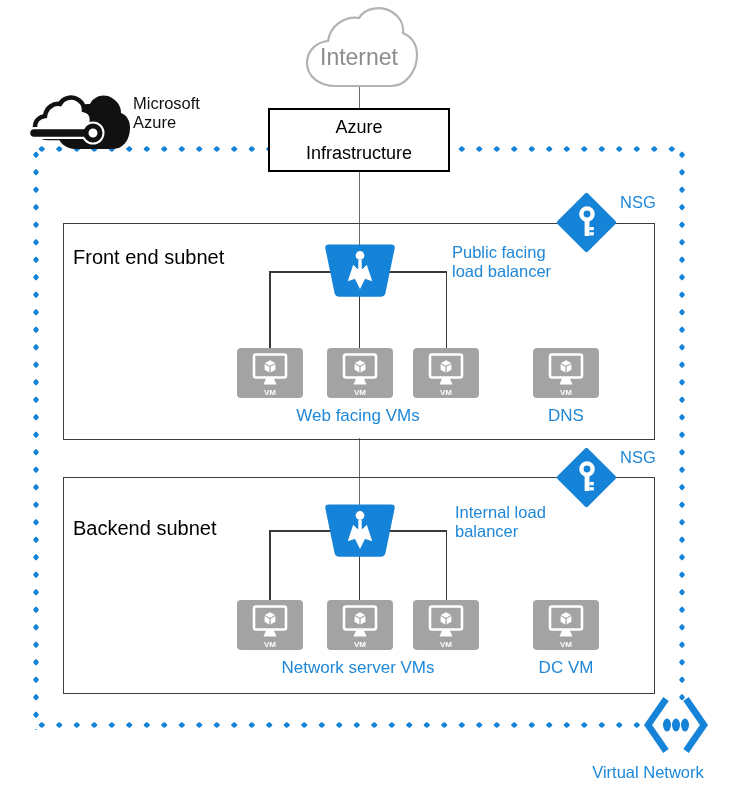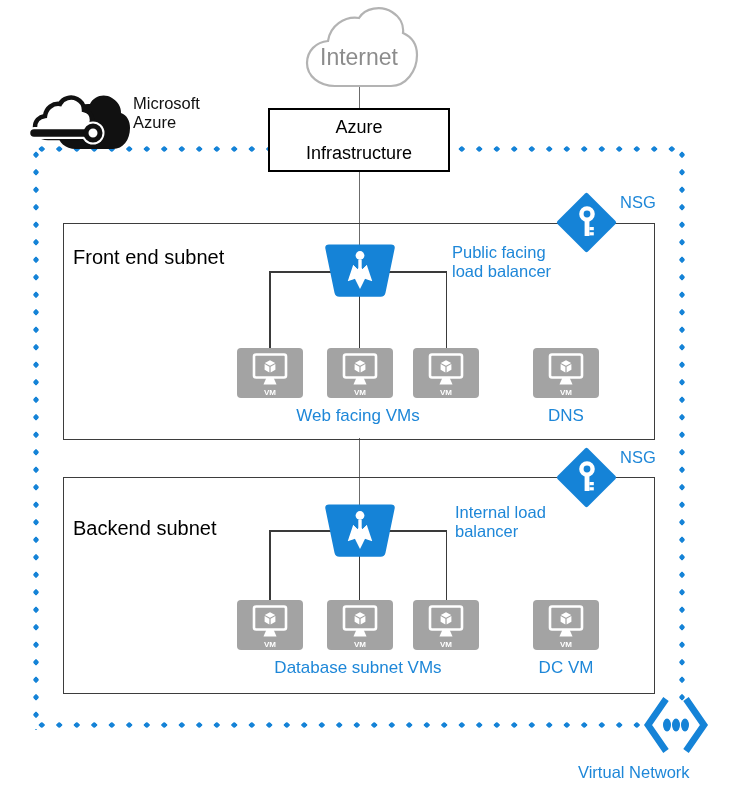--- a/index.html
+++ b/index.html
@@ -30,21 +30,21 @@
   .vm{position:absolute;width:66px;height:50px;background:#a3a3a3;border-radius:4px;z-index:3;}
   .blue-label{position:absolute;color:#1e87d8;font-size:17px;z-index:3;}
   .blue-label.center{text-align:center;}
   .lb-label{position:absolute;color:#1e87d8;font-size:16.5px;line-height:19px;z-index:3;}
   .nsg-diamond{position:absolute;width:43px;height:43px;background:#1583d7;border-radius:2px;
     transform:rotate(45deg);z-index:3;}
   .nsg-label{position:absolute;color:#1e87d8;font-size:16.5px;z-index:3;}
   .brand-text{position:absolute;left:133px;top:94px;font-size:16.5px;line-height:19px;color:#111;z-index:4;}
   .internet-label{position:absolute;left:299px;top:44px;width:120px;text-align:center;
     font-size:23px;color:#8c8c8c;z-index:4;}
-  .vnet-label{position:absolute;left:578px;top:763px;width:140px;text-align:left;
+  .vnet-label{position:absolute;left:578px;top:763px;width:140px;text-align:center;
     color:#1e87d8;font-size:16.5px;z-index:3;}
   svg{display:block;}
 </style>
 </head>
 <body>
 
 <div id="canvas">
 
   <svg width="0" height="0" class="abs">
     <defs>
@@ -218,21 +218,21 @@
   <div class="vm" style="left:533px;top:600px;">
     <svg width="66" height="50" viewBox="0 0 66 50">
       <rect x="17" y="6.5" width="32" height="23" rx="2" fill="none" stroke="#fff" stroke-width="2.6"></rect>
       <path d="M33 12.2 L38.2 15 L33 17.8 L27.8 15 Z" fill="#fff"></path>
       <path d="M27.6 16 L32.4 18.8 L32.4 24.6 L27.6 21.8 Z" fill="#fff"></path>
       <path d="M38.4 16 L33.6 18.8 L33.6 24.6 L38.4 21.8 Z" fill="#fff"></path>
       <path d="M29.5 29.5 L36.5 29.5 L39.5 36.5 L26.5 36.5 Z" fill="#fff"></path>
       <text x="33" y="46.5" font-size="8" font-weight="bold" fill="#fff" text-anchor="middle">VM</text>
     </svg>
   </div>
-  <div class="blue-label center" style="left:227px;top:658px;width:262px;">Database subnet VMs</div>
+  <div class="blue-label center" style="left:227px;top:658px;width:262px;">Network server VMs</div>
   <div class="blue-label center" style="left:533px;top:658px;width:66px;">DC VM</div>
 
   <svg class="abs" style="left:641px;top:694px;z-index:3;" width="70" height="62" viewBox="0 0 70 62">
     <path d="M 25 5 L 7 31 L 25 57" fill="none" stroke="#1583d7" stroke-width="6.6"></path>
     <path d="M 45 5 L 63 31 L 45 57" fill="none" stroke="#1583d7" stroke-width="6.6"></path>
     <ellipse cx="26" cy="31" rx="4" ry="6.4" fill="#1583d7"></ellipse>
     <ellipse cx="35" cy="31" rx="4" ry="6.4" fill="#1583d7"></ellipse>
     <ellipse cx="44" cy="31" rx="4" ry="6.4" fill="#1583d7"></ellipse>
   </svg>
   <div class="vnet-label">Virtual Network</div>

